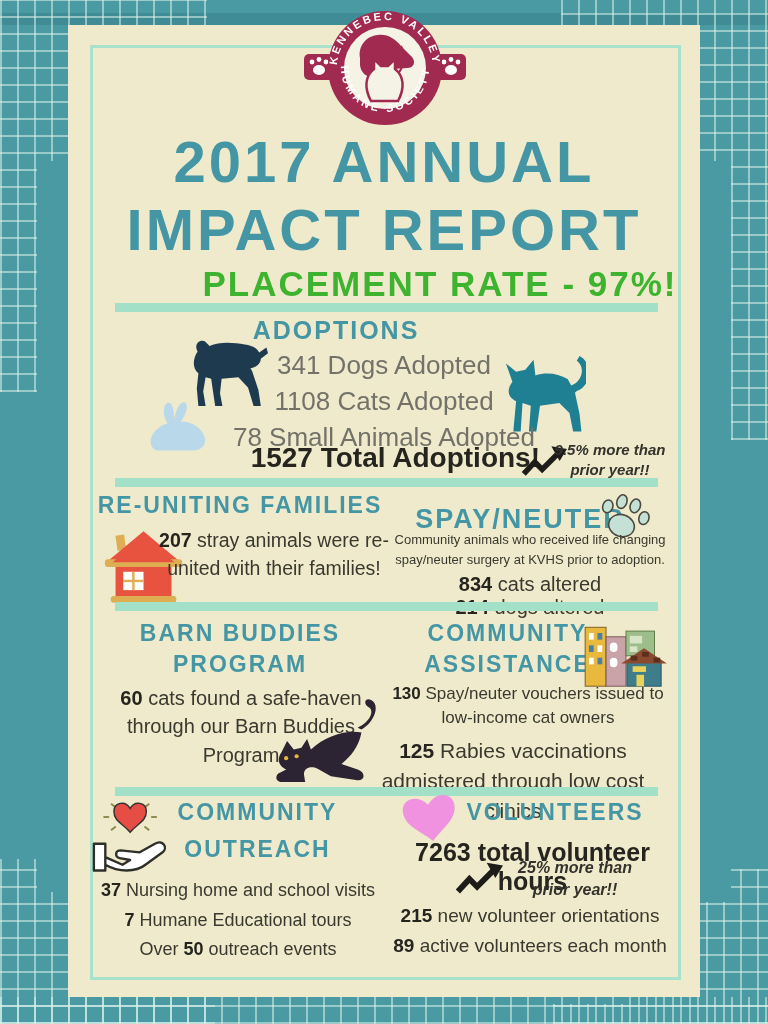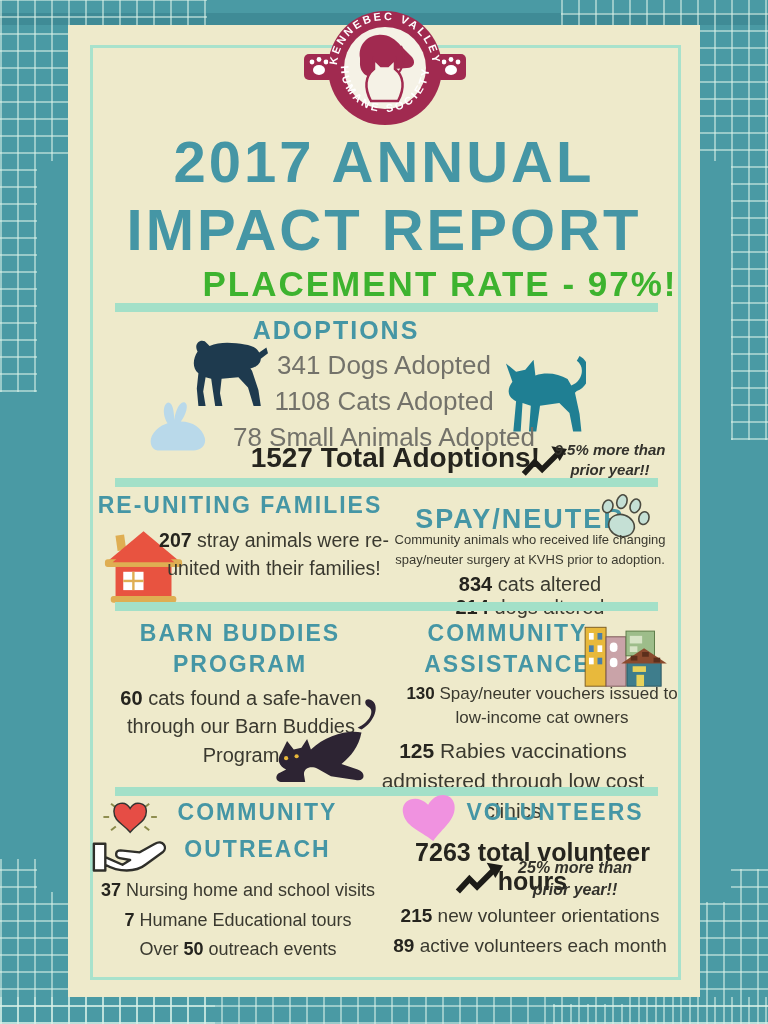--- a/index.html
+++ b/index.html
@@ -200,21 +200,21 @@
       <rect x="49" y="34" width="8" height="6" fill="#d7e4c6"></rect>
     <rect x="46" y="50" width="36" height="26" fill="#3e7d8c" stroke="#2a5560" stroke-width="1"></rect>
     <polygon points="40,52 64,36 88,52" fill="#8a4a2e"></polygon>
     <rect x="50" y="44" width="7" height="5" fill="#5c2f1c"></rect>
       <rect x="62" y="40" width="7" height="5" fill="#5c2f1c"></rect>
       <rect x="74" y="46" width="7" height="5" fill="#5c2f1c"></rect>
     <rect x="52" y="55" width="14" height="6" fill="#e8d25a"></rect>
     <rect x="56" y="64" width="8" height="12" fill="#e8d25a"></rect>
   </svg>
 
-  <div class="abs body-txt stat" style="left:402px;top:682px;width:280px;font-size:17px">
+  <div class="abs body-txt stat" style="left:388px;top:682px;width:280px;font-size:17px">
     <b>130</b><span> Spay/neuter vouchers issued to low-income cat owners</span>
   </div>
   <div class="abs body-txt stat" style="left:373px;top:736px;width:280px;font-size:21px">
     <b>125</b><span> Rabies vaccinations admistered through low cost clinics</span>
   </div>
 
   <div class="divider" style="top:787px"></div>
 
   <svg class="abs" style="left:90px;top:796px" width="86" height="84" viewBox="0 0 90 88">
     <g stroke="#8a8a4a" stroke-width="2">

